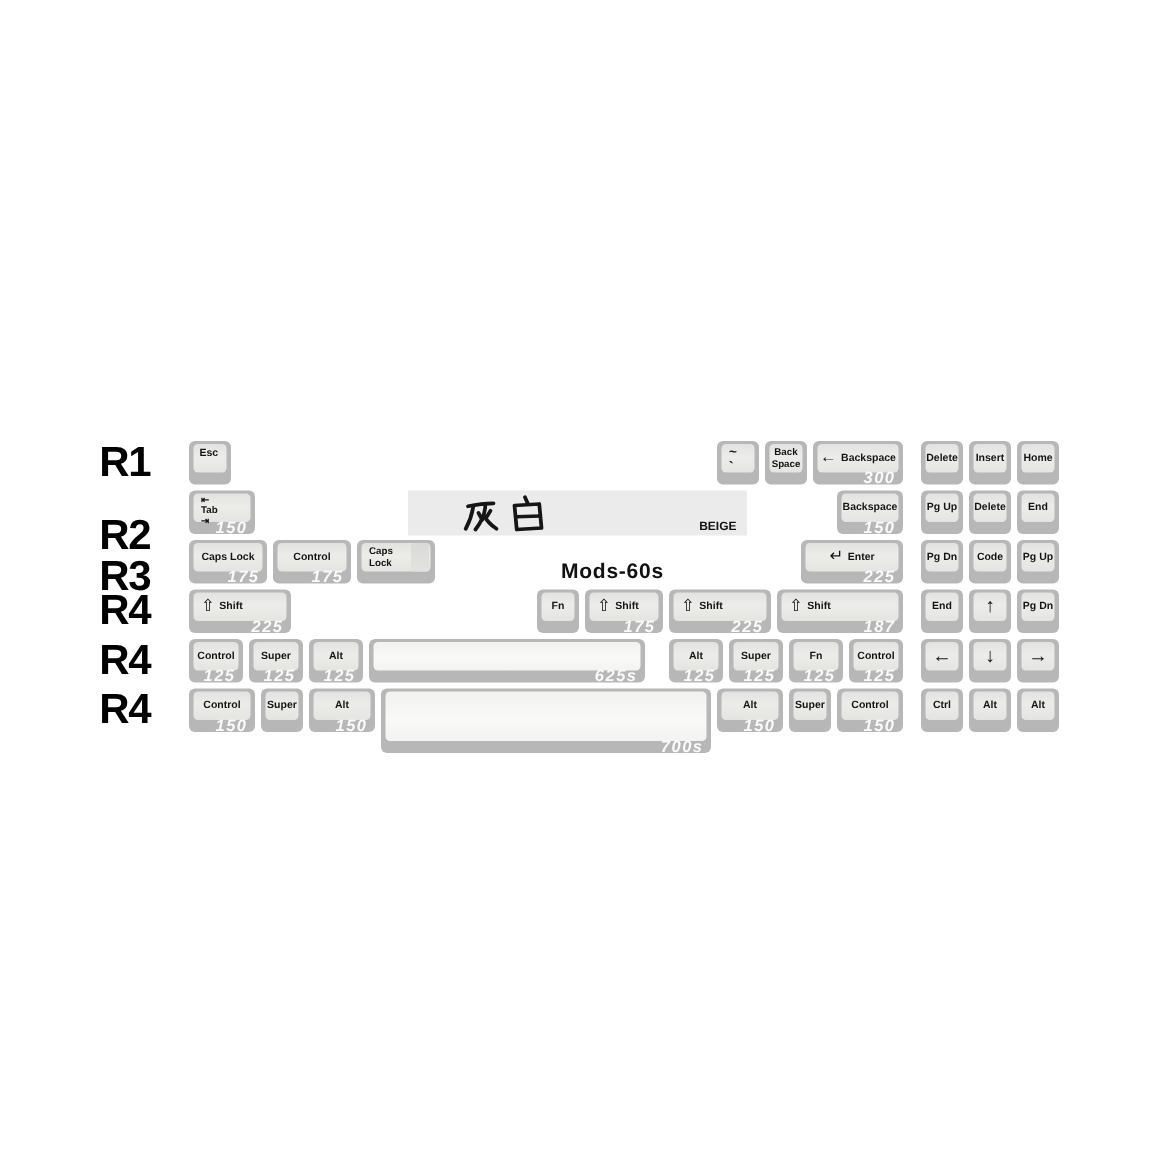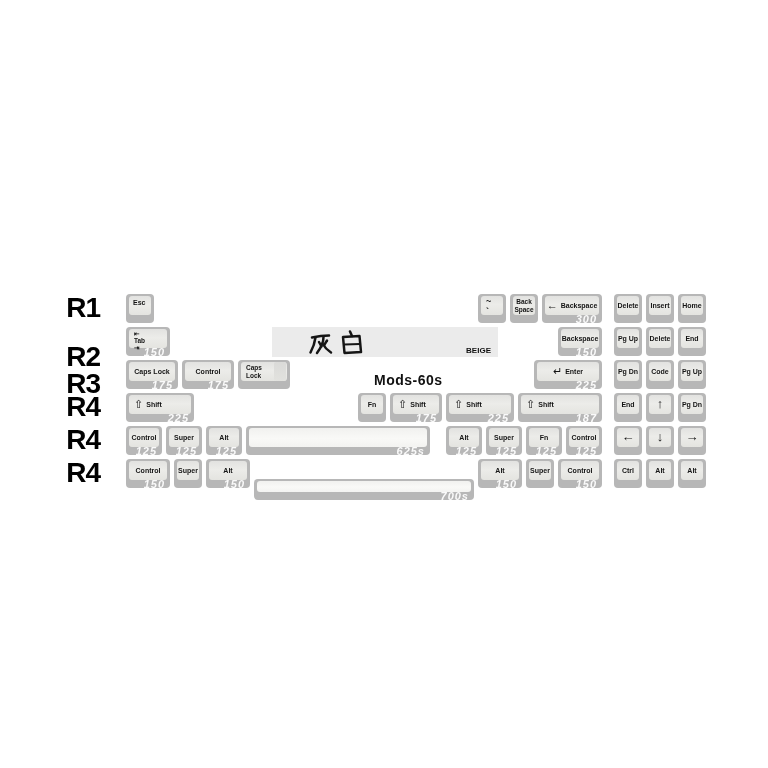--- a/index.html
+++ b/index.html
@@ -296,21 +296,21 @@
         <div class="cap">
           <span>Super</span>
         </div>
       </div>
       <div class="key" style="left: 206px; top: 459px; width: 44px; height: 29px;">
         <div class="cap">
           <span>Alt</span>
         </div>
         <div class="size">150</div>
       </div>
-      <div class="key" style="left: 254px; top: 459px; width: 220px; height: 21px; margin-top: 20px;">
+      <div class="key" style="left: 254px; top: 459px; width: 220px; height: 43px;">
         <div class="cap space"></div>
         <div class="size">700s</div>
       </div>
       <div class="key" style="left: 478px; top: 459px; width: 44px; height: 29px;">
         <div class="cap">
           <span>Alt</span>
         </div>
         <div class="size">150</div>
       </div>
       <div class="key" style="left: 526px; top: 459px; width: 28px; height: 29px;">

